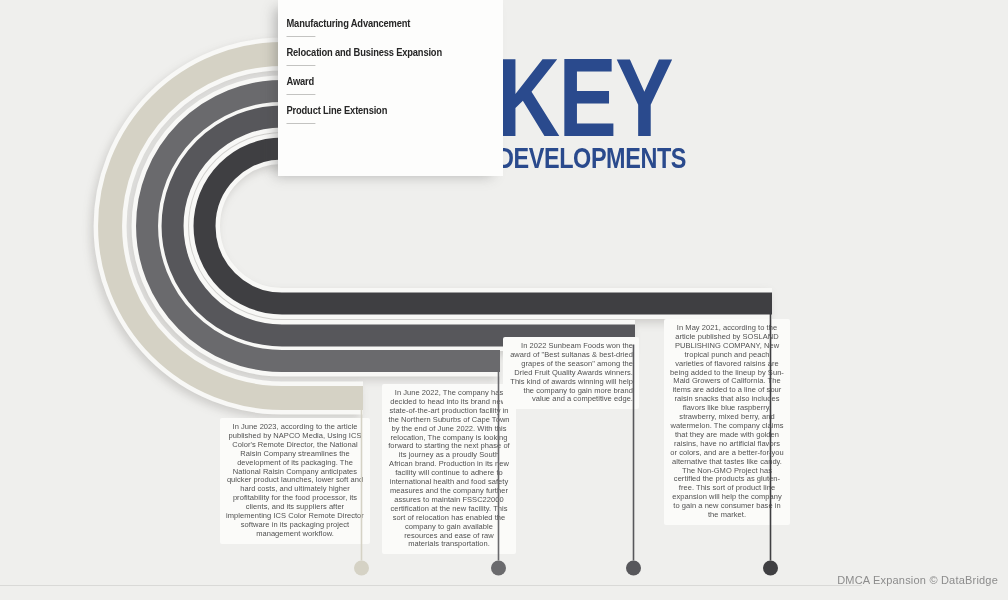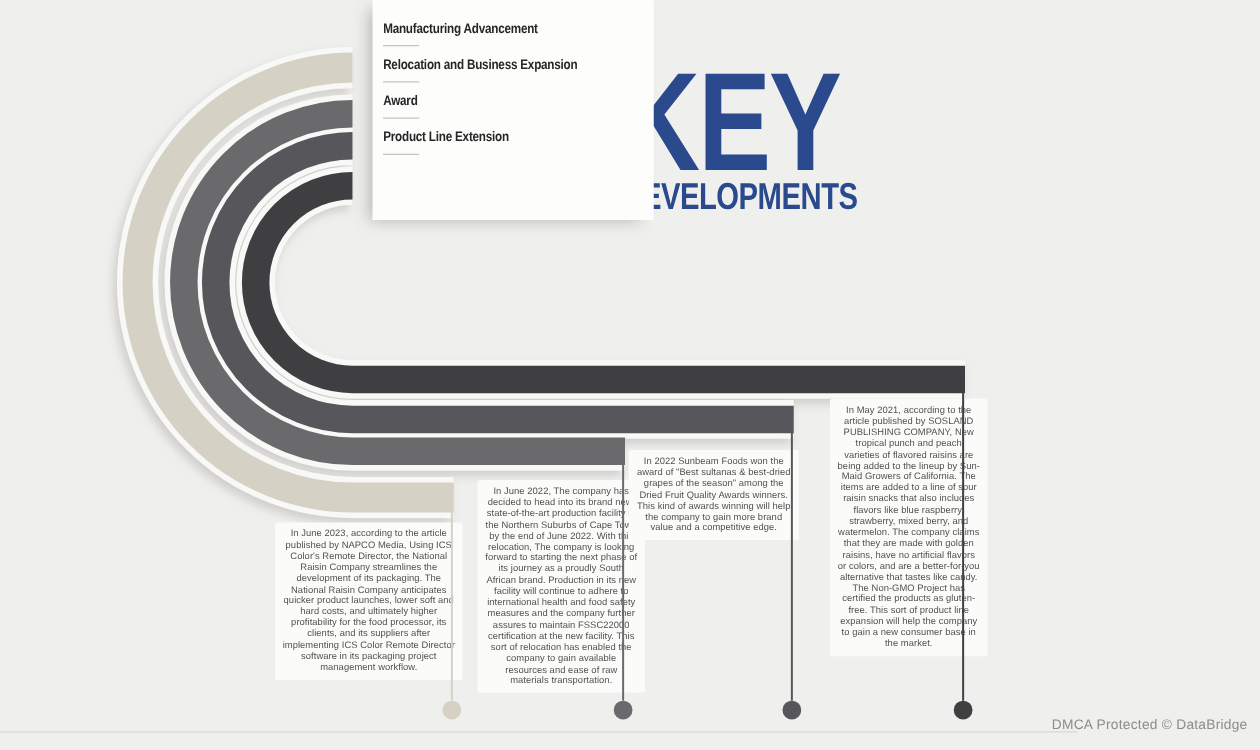--- a/index.html
+++ b/index.html
@@ -15,21 +15,20 @@
   }
   svg.layer{position:absolute;left:0;top:0;width:1008px;height:600px;}
   #arcs{filter:drop-shadow(-3px 4px 4px rgba(60,58,48,0.18));}
   #connectors{z-index:5;}
 
   
   .legend-panel{
     position:absolute;left:278px;top:0;width:225px;height:176px;z-index:3;
     background:var(--panel);
     box-shadow:-7px 4px 12px -4px rgba(70,70,70,0.35);
-    margin-left:20px;
   }
   .legend-list{list-style:none;padding:8px 0 0 10px;transform:scaleX(0.85);transform-origin:top left;}
   .legend-item{white-space:nowrap;}
   .legend-label{
     display:block;font-size:11px;font-weight:700;letter-spacing:-0.2px;
     color:var(--text-dark);padding-top:9px;
   }
   .legend-underline{display:block;width:34px;height:0;border-bottom:1px solid #c3c3c1;margin-top:7px;}
 
   
@@ -42,21 +41,21 @@
   .title-sub{font-size:30px;font-weight:700;letter-spacing:-0.5px;margin-top:-7px;}
 
   
   .event-card{
     position:absolute;z-index:3;background:var(--card);border-radius:2px;
     padding:5px 6px;text-align:center;
   }
   .event-text{font-size:7.5px;line-height:8.9px;color:var(--text-body);letter-spacing:0.05px;}
   .card-1{left:220px;top:418px;width:150px;}
   .card-2{left:382px;top:384px;width:134px;}
-  .card-3{left:503px;top:360px;width:136px;}
+  .card-3{left:503px;top:337px;width:136px;text-align:right;}
   .card-4{left:664px;top:319px;width:126px;}
 
   
   .footer-divider{position:absolute;left:0;top:585px;width:862px;height:1px;background:var(--divider);z-index:1;}
   .footer-text{
     position:absolute;right:10px;top:574px;z-index:2;
     font-size:11px;color:var(--footer);letter-spacing:0.2px;
   }
 </style>
 </head>
@@ -117,13 +116,13 @@
     <circle cx="361.5" cy="568" r="7.5" fill="#d5d2c5"></circle>
     <line x1="498.5" y1="370" x2="498.5" y2="560.5" stroke="#6a6a6d" stroke-width="1.6"></line>
     <circle cx="498.5" cy="568" r="7.5" fill="#6a6a6d"></circle>
     <line x1="633.5" y1="344.5" x2="633.5" y2="560.5" stroke="#57575b" stroke-width="1.6"></line>
     <circle cx="633.5" cy="568" r="7.5" fill="#57575b"></circle>
     <line x1="770.5" y1="312.5" x2="770.5" y2="560.5" stroke="#3f3f42" stroke-width="1.6"></line>
     <circle cx="770.5" cy="568" r="7.5" fill="#3f3f42"></circle>
   </svg>
 
 <div class="footer-divider"></div>
-<div class="footer-text">DMCA Protected © DataBridge</div>
+<div class="footer-text">DMCA Expansion © DataBridge</div>
 
 </body></html>

